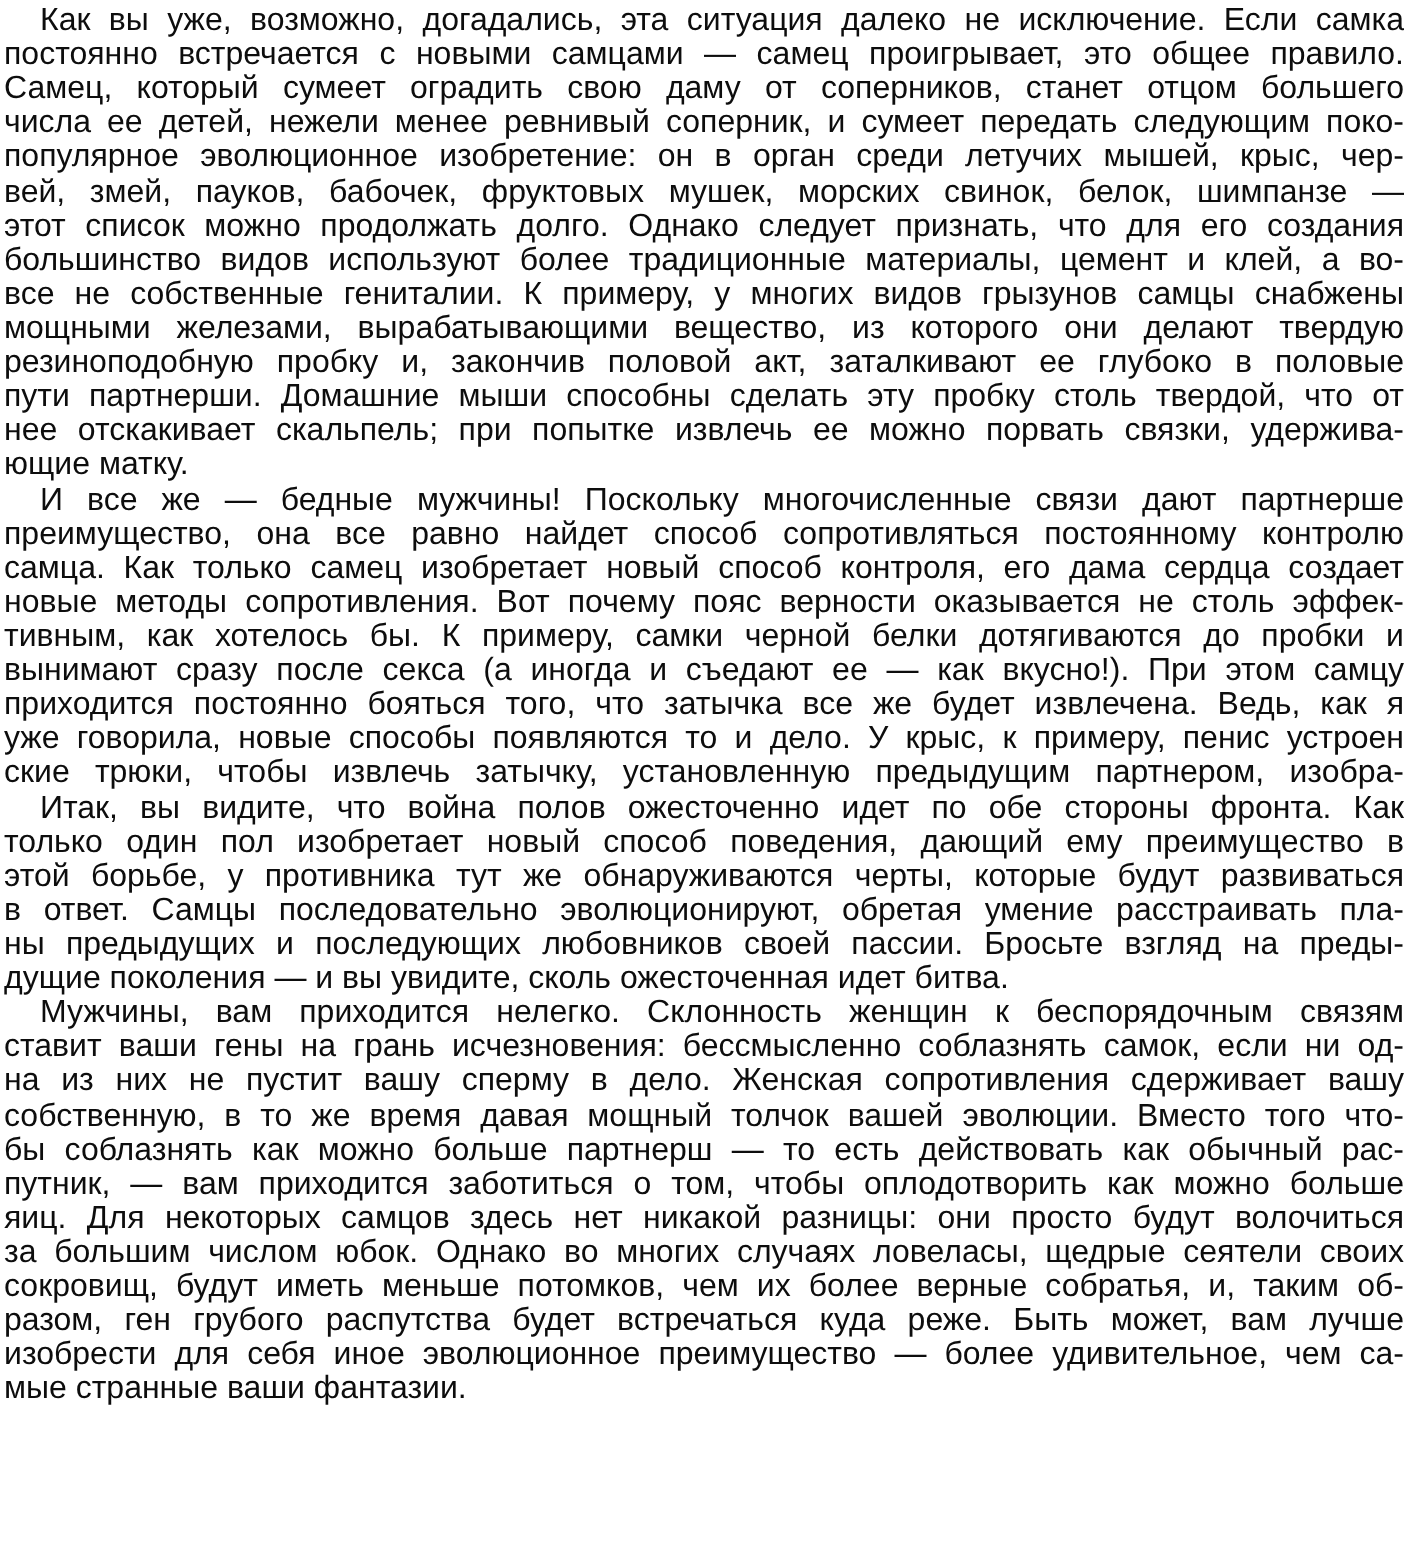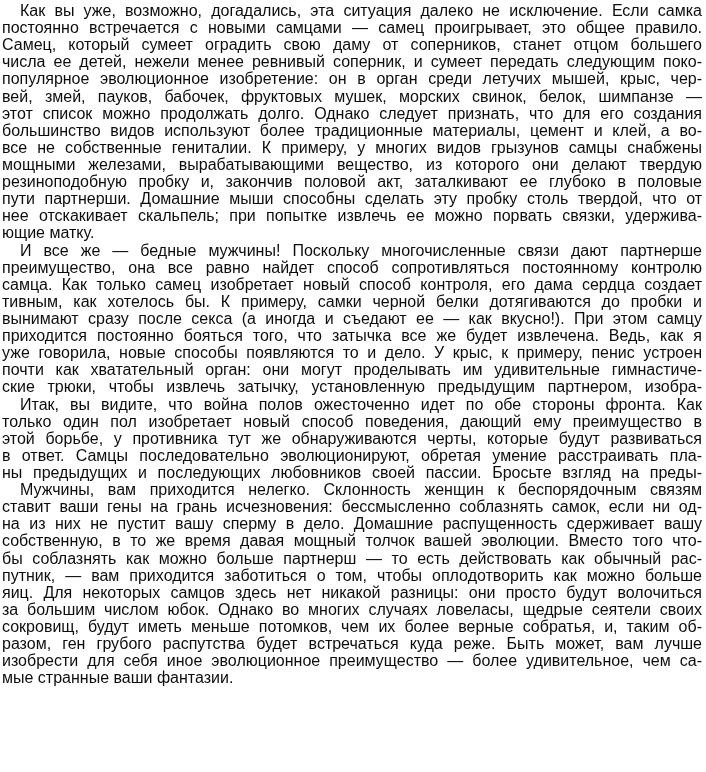--- a/index.html
+++ b/index.html
@@ -59,38 +59,39 @@
         <div class="line">мощными железами, вырабатывающими вещество, из которого они делают твердую</div>
         <div class="line">резиноподобную пробку и, закончив половой акт, заталкивают ее глубоко в половые</div>
         <div class="line">пути партнерши. Домашние мыши способны сделать эту пробку столь твердой, что от</div>
         <div class="line">нее отскакивает скальпель; при попытке извлечь ее можно порвать связки, удержива-</div>
         <div class="line last">ющие матку.</div>
       </div>
       <div class="paragraph">
         <div class="line first">И все же — бедные мужчины! Поскольку многочисленные связи дают партнерше</div>
         <div class="line">преимущество, она все равно найдет способ сопротивляться постоянному контролю</div>
         <div class="line">самца. Как только самец изобретает новый способ контроля, его дама сердца создает</div>
+        <div class="line">новые методы сопротивления. Вот почему пояс верности оказывается не столь эффек-</div>
         <div class="line">тивным, как хотелось бы. К примеру, самки черной белки дотягиваются до пробки и</div>
         <div class="line">вынимают сразу после секса (а иногда и съедают ее — как вкусно!). При этом самцу</div>
         <div class="line">приходится постоянно бояться того, что затычка все же будет извлечена. Ведь, как я</div>
         <div class="line">уже говорила, новые способы появляются то и дело. У крыс, к примеру, пенис устроен</div>
-        <div class="line">почти как хватательный орган: они могут проделывать им удивительные гимнастиче-</div>
         <div class="line">ские трюки, чтобы извлечь затычку, установленную предыдущим партнером, изобра-</div>
       </div>
       <div class="paragraph">
         <div class="line first">Итак, вы видите, что война полов ожесточенно идет по обе стороны фронта. Как</div>
         <div class="line">только один пол изобретает новый способ поведения, дающий ему преимущество в</div>
         <div class="line">этой борьбе, у противника тут же обнаруживаются черты, которые будут развиваться</div>
         <div class="line">в ответ. Самцы последовательно эволюционируют, обретая умение расстраивать пла-</div>
         <div class="line">ны предыдущих и последующих любовников своей пассии. Бросьте взгляд на преды-</div>
+        <div class="line last">дущие поколения — и вы увидите, сколь ожесточенная идет битва.</div>
       </div>
       <div class="paragraph">
         <div class="line first">Мужчины, вам приходится нелегко. Склонность женщин к беспорядочным связям</div>
         <div class="line">ставит ваши гены на грань исчезновения: бессмысленно соблазнять самок, если ни од-</div>
-        <div class="line">на из них не пустит вашу сперму в дело. Домашние распущенность сдерживает вашу</div>
+        <div class="line">на из них не пустит вашу сперму в дело. Женская сопротивления сдерживает вашу</div>
         <div class="line">собственную, в то же время давая мощный толчок вашей эволюции. Вместо того что-</div>
         <div class="line">бы соблазнять как можно больше партнерш — то есть действовать как обычный рас-</div>
         <div class="line">путник, — вам приходится заботиться о том, чтобы оплодотворить как можно больше</div>
         <div class="line">яиц. Для некоторых самцов здесь нет никакой разницы: они просто будут волочиться</div>
         <div class="line">за большим числом юбок. Однако во многих случаях ловеласы, щедрые сеятели своих</div>
         <div class="line">сокровищ, будут иметь меньше потомков, чем их более верные собратья, и, таким об-</div>
         <div class="line">разом, ген грубого распутства будет встречаться куда реже. Быть может, вам лучше</div>
         <div class="line">изобрести для себя иное эволюционное преимущество — более удивительное, чем са-</div>
         <div class="line last">мые странные ваши фантазии.</div>
       </div>

